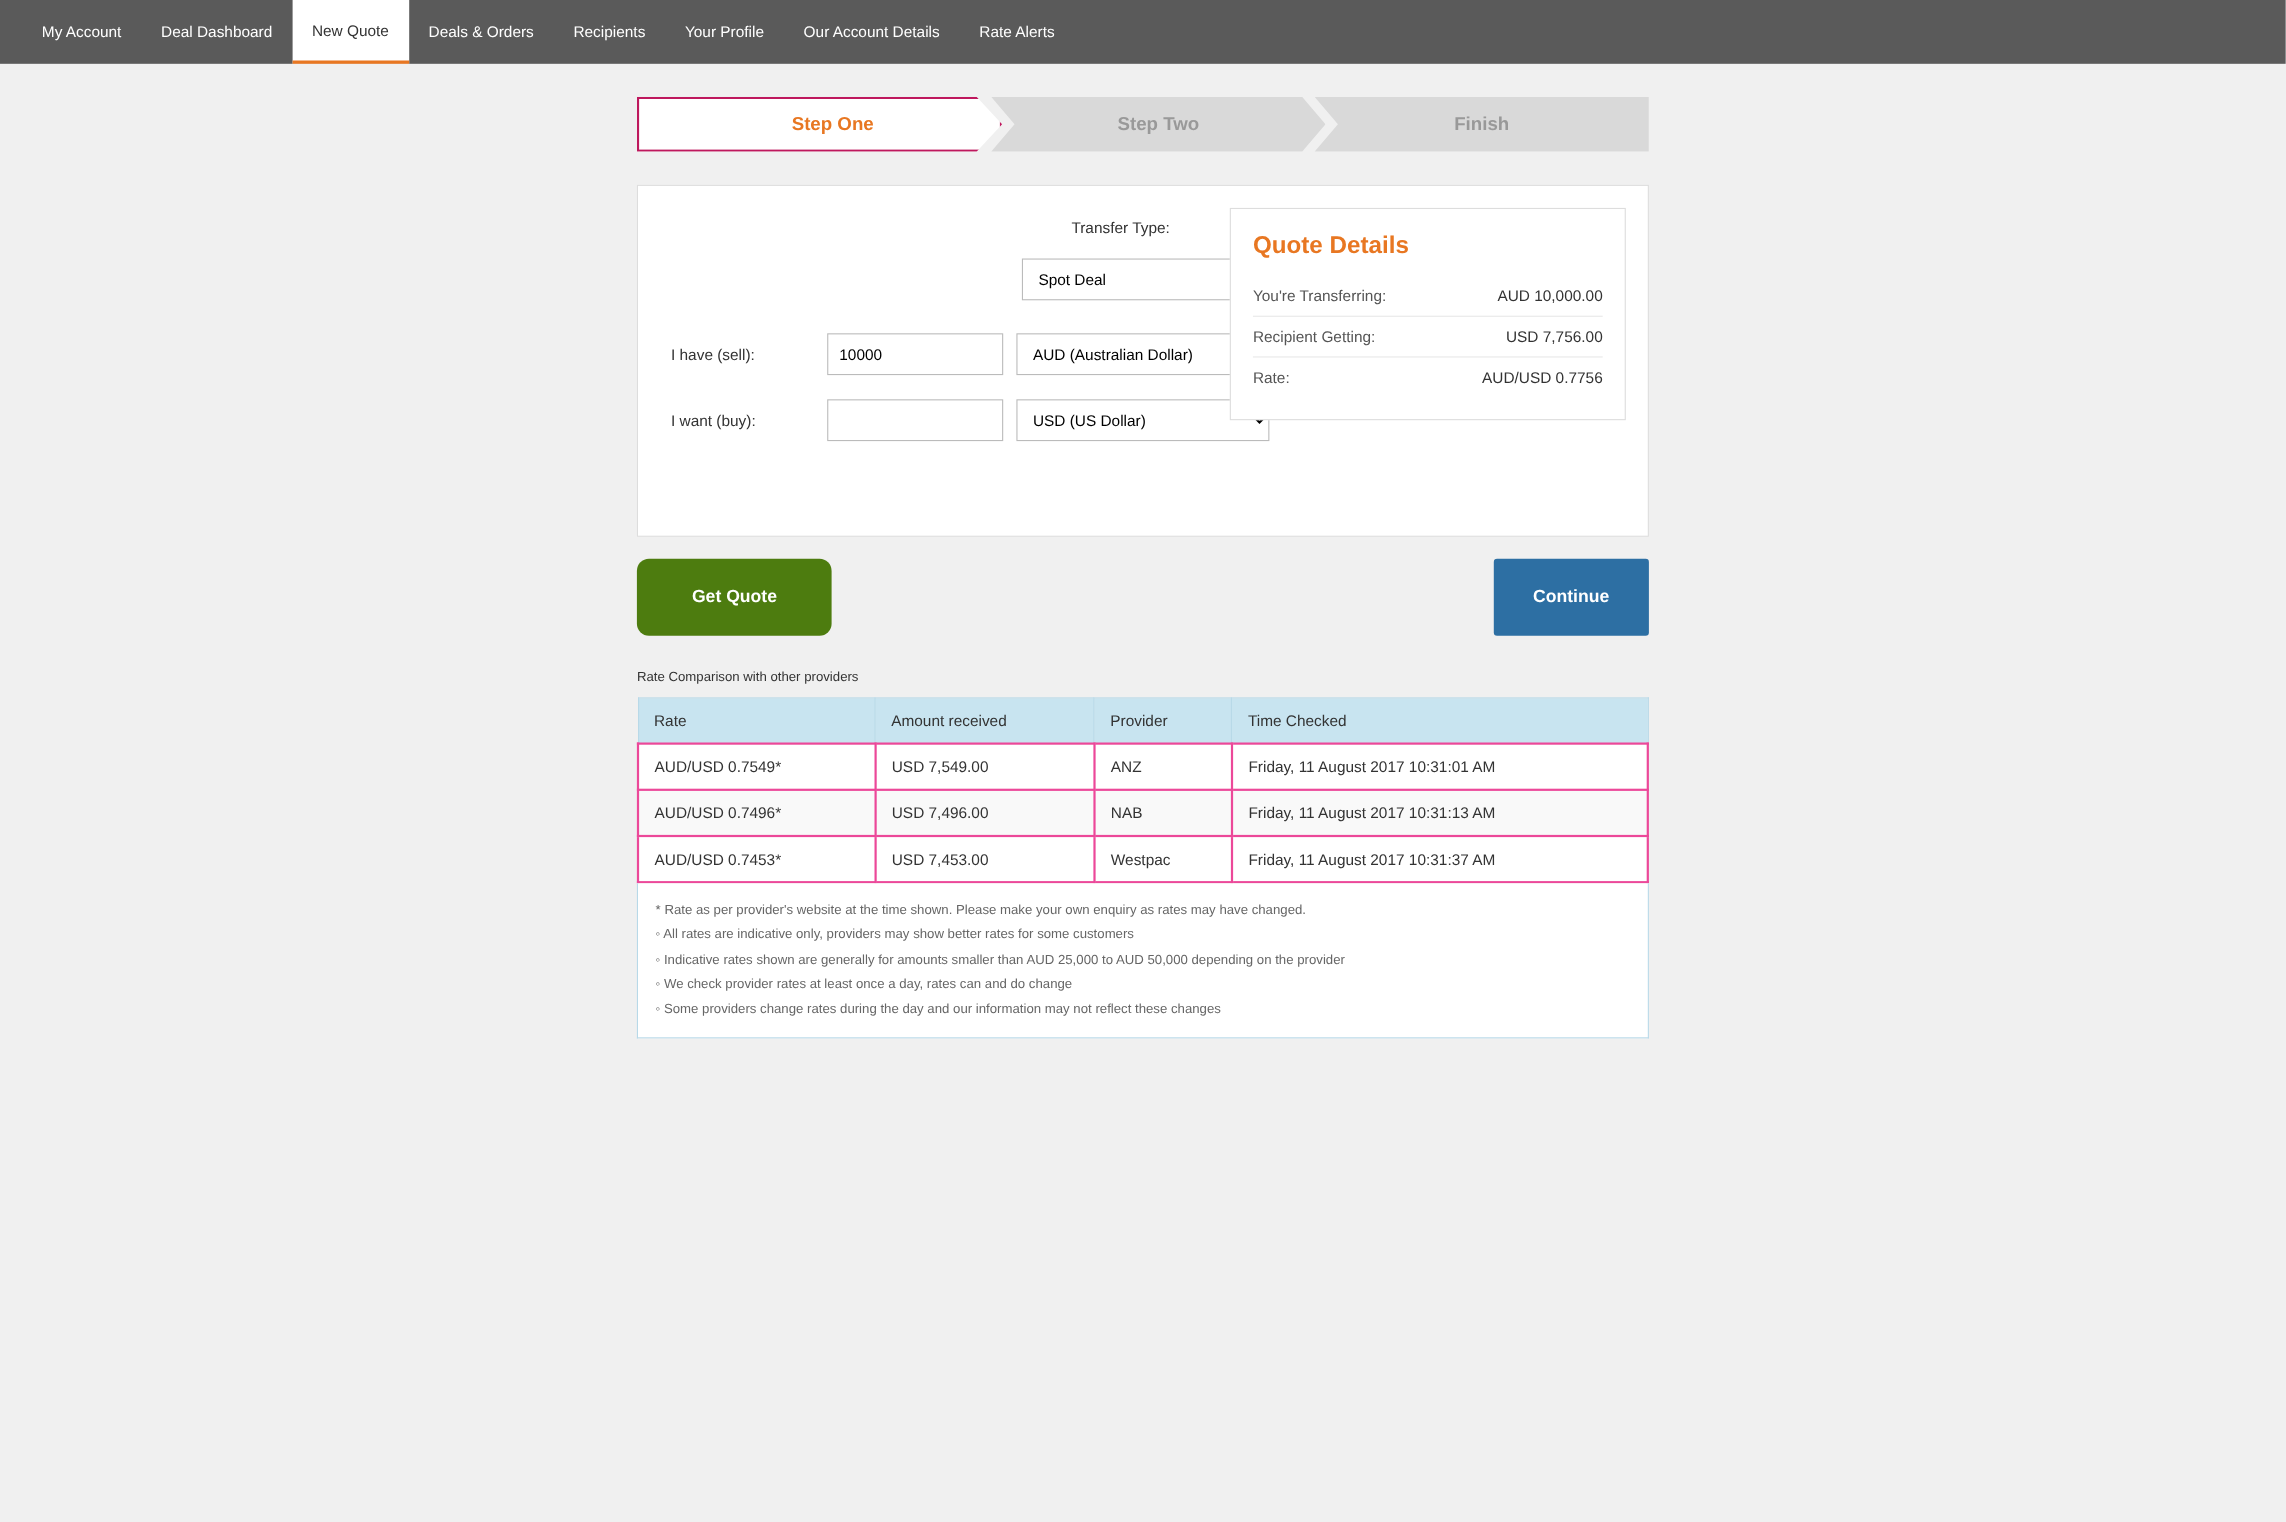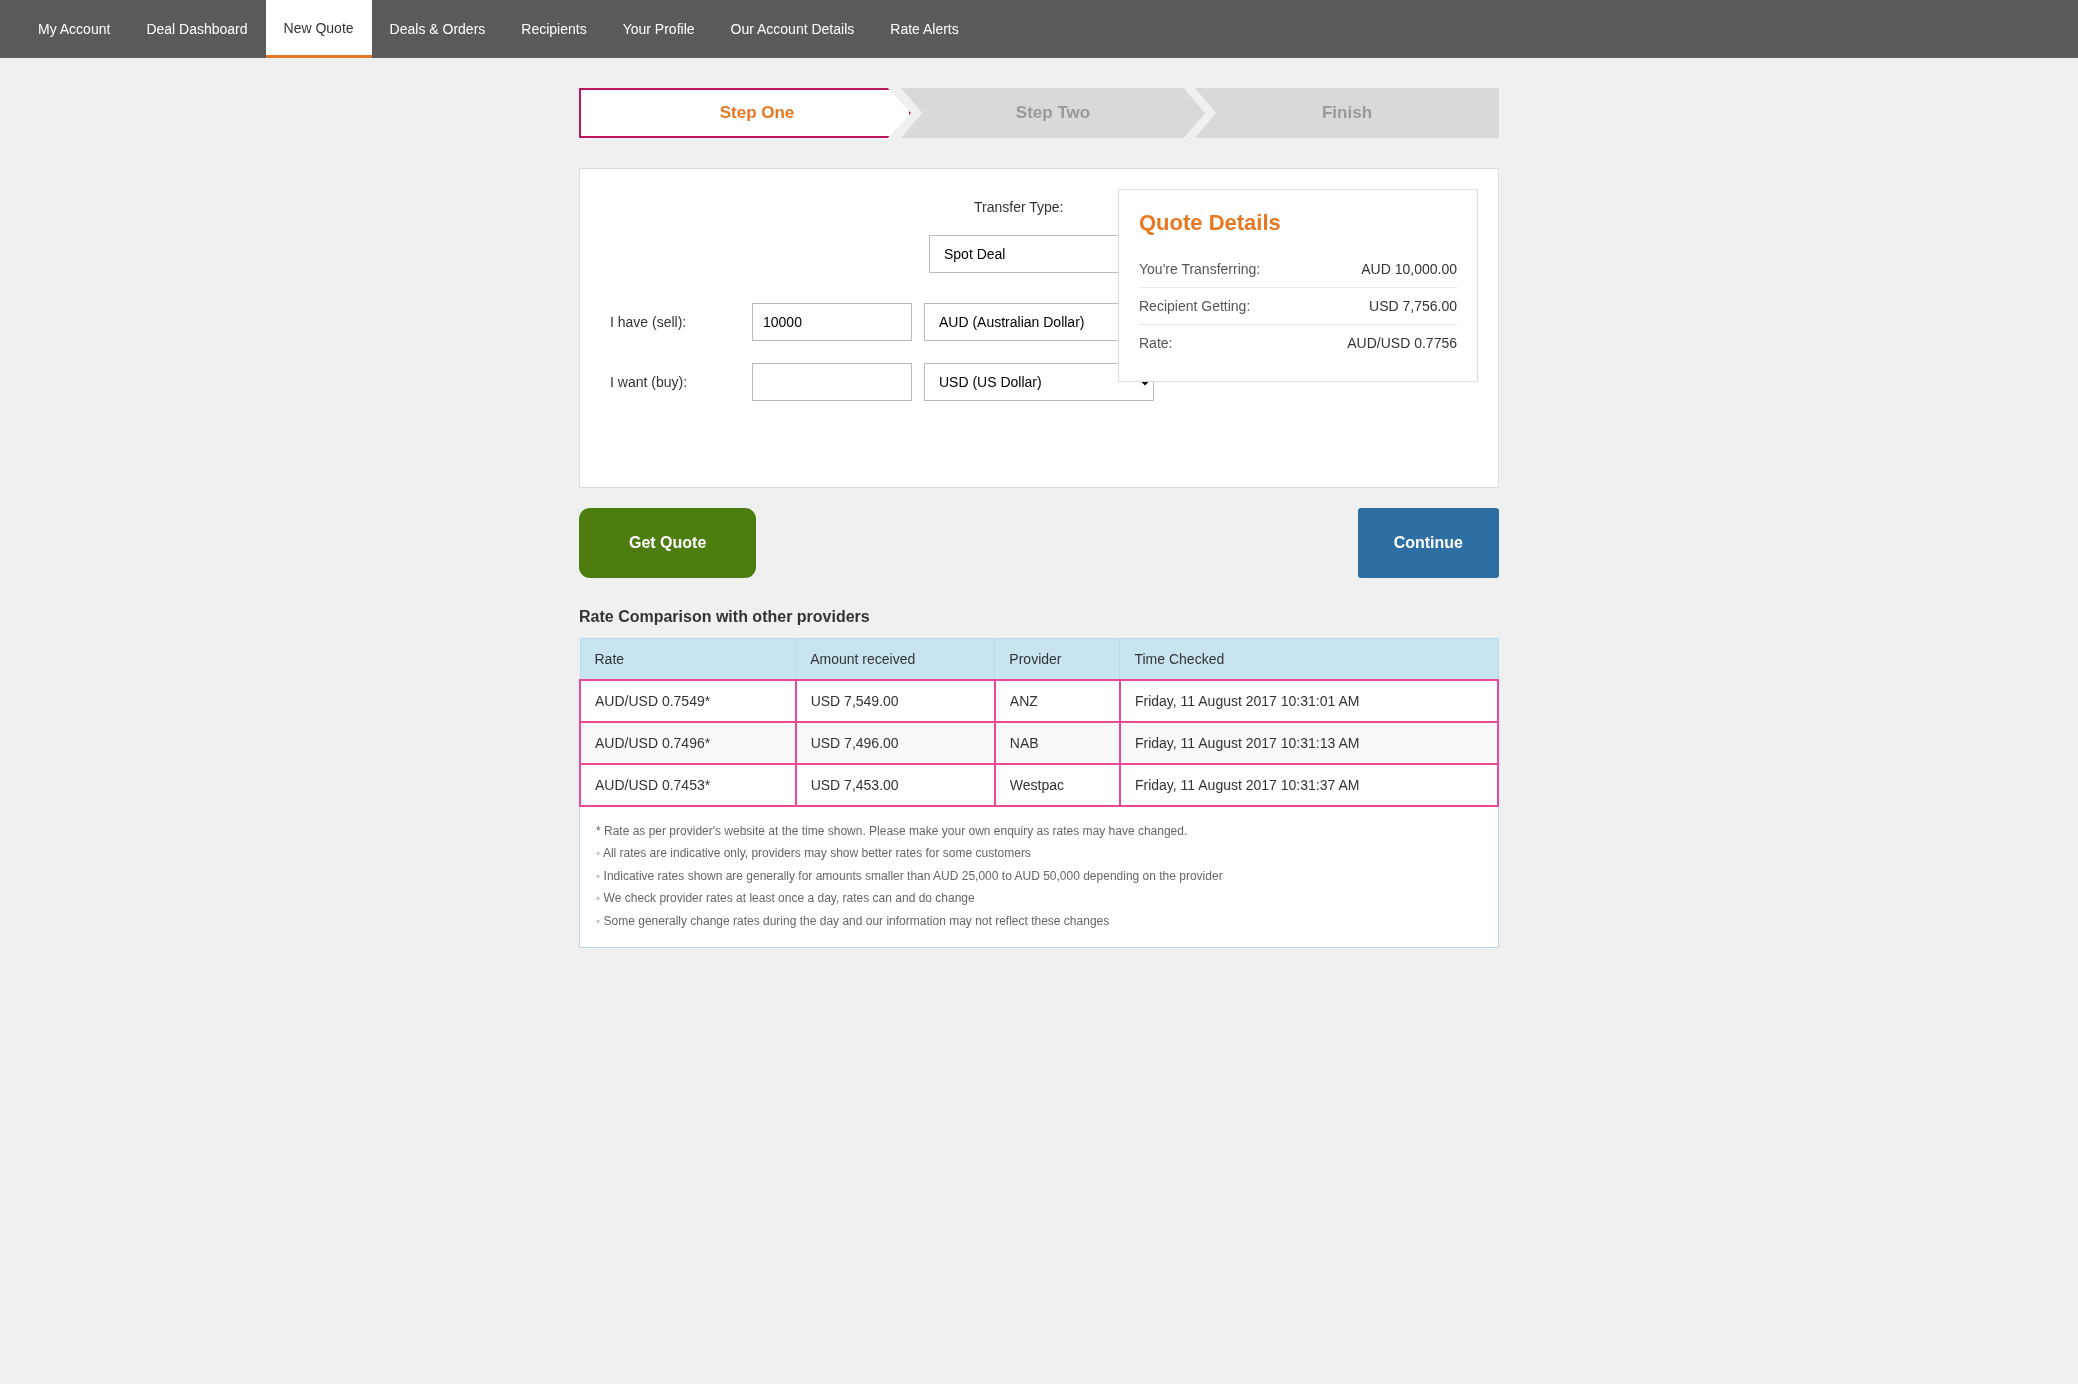--- a/index.html
+++ b/index.html
@@ -40,21 +40,21 @@
     .quote-row:last-child { border-bottom: none; }
     .quote-label { color: #555; }
     .quote-value { font-weight: normal; color: #333; }
 
     
     .buttons-row { display: flex; justify-content: space-between; margin-bottom: 30px; }
     .btn-get-quote { background: #4d7c0f; color: #fff; border: none; padding: 26px 50px; font-size: 16px; font-weight: bold; cursor: pointer; border-radius: 11px; }
     .btn-continue { background: #2d6fa3; color: #fff; border: none; padding: 14px 36px; font-size: 16px; font-weight: bold; cursor: pointer; border-radius: 3px; }
 
     
-    .comparison-title { font-size: 16px; font-weight: bold; color: #333; margin-bottom: 12px; }
+    .comparison-title { font-size: 12px; font-weight: normal; color: #333; margin-bottom: 12px; }
     .comparison-table { width: 100%; border-collapse: collapse; border: 1px solid #b8d9e8; }
     .comparison-table th { background: #c8e4f0; padding: 12px 14px; text-align: left; font-weight: normal; font-size: 14px; border: 1px solid #b8d9e8; color: #333; }
     .comparison-table td { background: #fff; padding: 12px 14px; font-size: 14px; border: 2px solid #ec4899; color: #333; }
     .comparison-table tr:nth-child(even) td { background: #f9f9f9; }
     .disclaimer { border: 1px solid #b8d9e8; border-top: none; background: #fff; padding: 14px 16px; font-size: 12px; color: #666; line-height: 1.7; }
     .disclaimer p { margin-bottom: 2px; }
 
     
     .transfer-row { display: flex; align-items: center; margin-bottom: 30px; gap: 20px; flex-direction: column; }
   </style>
@@ -174,17 +174,17 @@
             <td>Westpac</td>
             <td>Friday, 11 August 2017 10:31:37 AM</td>
           </tr>
         </tbody>
     </table>
     <div class="disclaimer" id="disclaimer-container">
         <p>* Rate as per provider's website at the time shown. Please make your own enquiry as rates may have changed.</p>
         <p>◦ All rates are indicative only, providers may show better rates for some customers</p>
         <p>◦ Indicative rates shown are generally for amounts smaller than AUD 25,000 to AUD 50,000 depending on the provider</p>
         <p>◦ We check provider rates at least once a day, rates can and do change</p>
-        <p>◦ Some generally change rates during the day and our information may not reflect these changes</p>
+        <p>◦ Some providers change rates during the day and our information may not reflect these changes</p>
       </div>
   </div>
 
 </div>
 
 </body></html>

